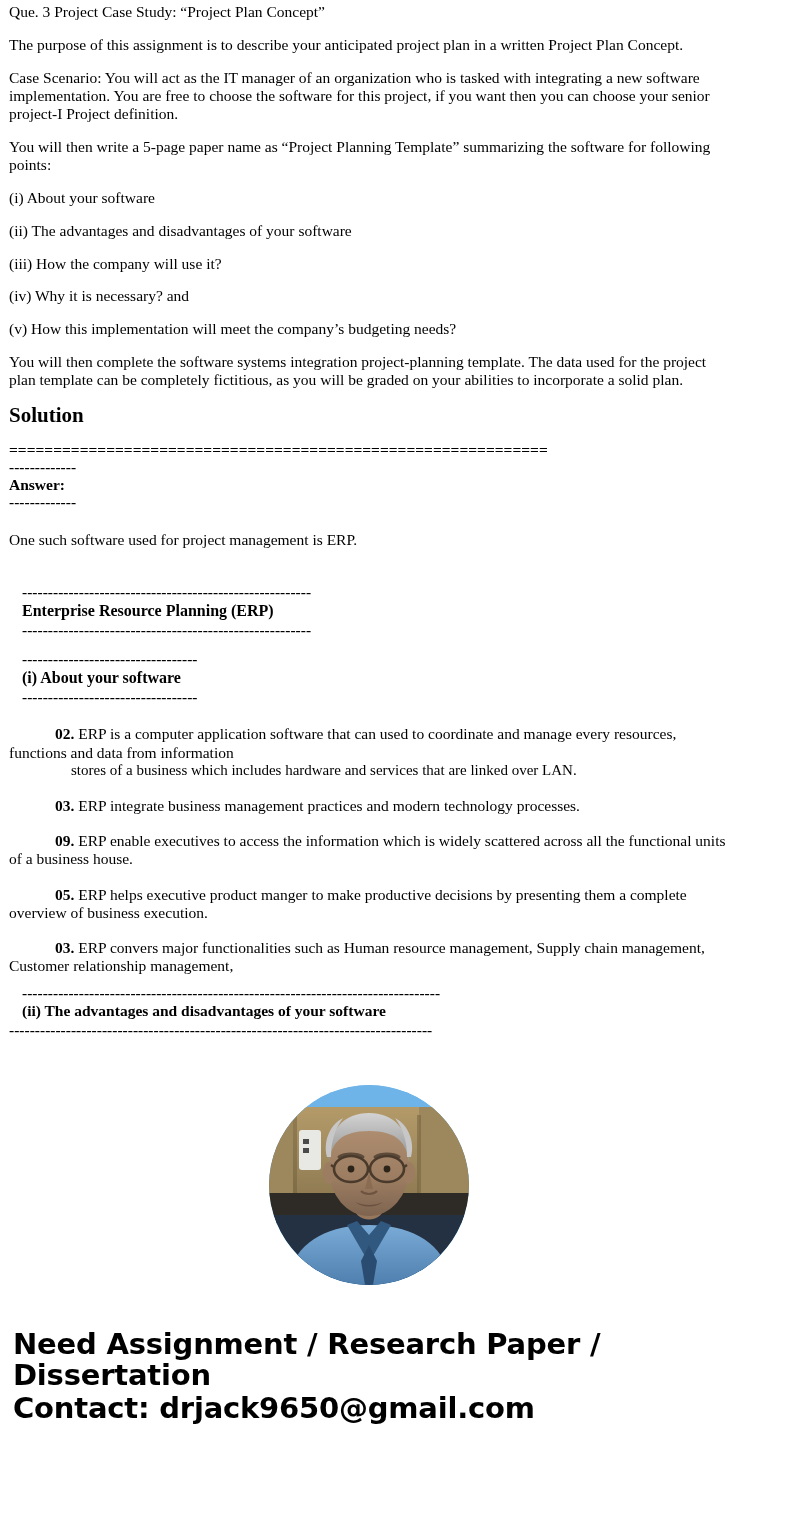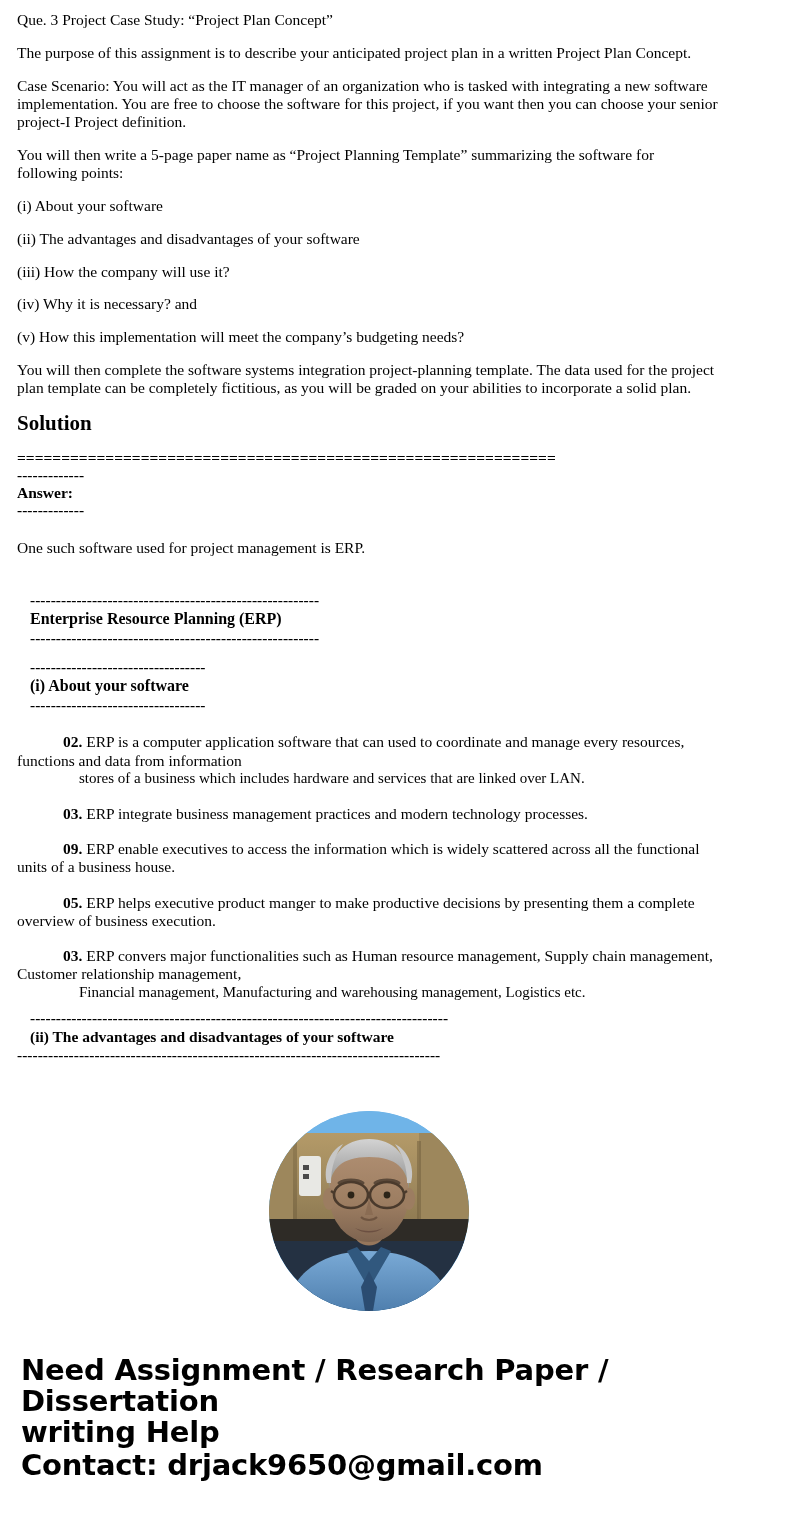--- a/index.html
+++ b/index.html
@@ -10,21 +10,21 @@
   body {
     width: 794px;
     min-height: 1523px;
     position: relative;
     font-family: "Liberation Serif", "DejaVu Serif", serif;
     color: #000000;
     -webkit-font-smoothing: antialiased;
   }
   .page {
     width: 737px;
-    padding: 11px;
+    padding: 3px;
     box-sizing: border-box;
   }
   .para {
     font-size: 15.5px;
     line-height: 1.18;
     margin: 0 0 14.5px 0;
     padding: 0 8px 0 6px;
     text-align: left;
   }
   .solution-heading {
@@ -206,21 +206,20 @@
   <div class="list-item nogap"><span class="num">02.</span><span> ERP is a computer application software that can used to coordinate and manage every resources, functions and data from information</span></div>
   <div class="cont-line">stores of a business which includes hardware and services that are linked over LAN.</div>
 
   <div class="list-item"><span class="num">03.</span><span> ERP integrate business management practices and modern technology processes.</span></div>
 
   <div class="list-item"><span class="num">09.</span><span> ERP enable executives to access the information which is widely scattered across all the functional units of a business house.</span></div>
 
   <div class="list-item"><span class="num">05.</span><span> ERP helps executive product manger to make productive decisions by presenting them a complete overview of business execution.</span></div>
 
   <div class="list-item nogap"><span class="num">03.</span><span> ERP convers major functionalities such as Human resource management, Supply chain management, Customer relationship management,</span></div>
-  <div class="cont-line nogap">Financial management, Manufacturing and warehousing management, Logistics etc.</div>
 
   <div class="gap-sm"></div>
 
   <div class="sec2-rule-top">---------------------------------------------------------------------------------</div>
   <div class="sec2-title">(ii) The advantages and disadvantages of your software</div>
   <div class="sec2-rule-bot">----------------------------------------------------------------------------------</div>
 
   <div class="photo-wrap">
     <div class="photo">
       <svg width="200" height="200" viewBox="0 0 200 200">
@@ -281,17 +280,16 @@
           <path d="M100 88 L96 104 L104 104 Z" fill="#8a6c53"></path>
           <path d="M92 106 C96 110 104 110 108 106" stroke="#6e5440" stroke-width="2" fill="none"></path>
           <path d="M86 117 C94 123 106 123 114 117 C106 121 94 121 86 117 Z" fill="#6b4f41"></path>
         </g>
       </svg>
     </div>
   </div>
 
   <div class="footer">
     <div class="footer-line1">Need Assignment / Research Paper / Dissertation</div>
-    <div class="footer-line2">writing Help</div>
     <div class="footer-line3">Contact: drjack9650@gmail.com</div>
   </div>
 
 </div>
 
 </body></html>

